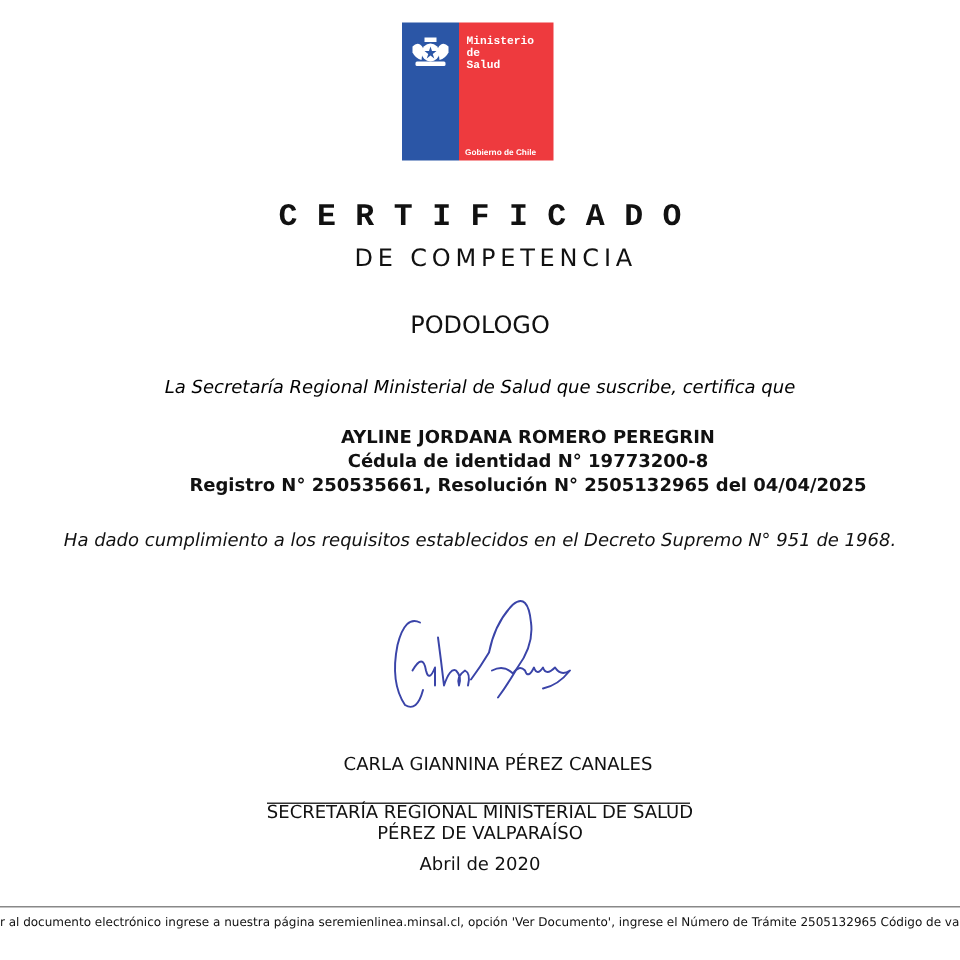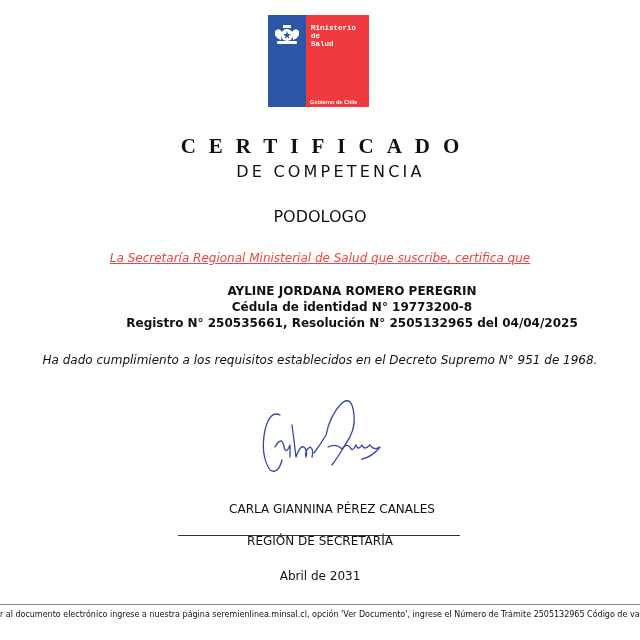--- a/index.html
+++ b/index.html
@@ -20,28 +20,28 @@
     }
     .logo-foot {
       position: absolute; left: 4px; bottom: 2px; color: #fff;
       font-family: "Liberation Sans", sans-serif; font-weight: bold;
       font-size: 5.5px; white-space: nowrap;
     }
 
     .center { position: absolute; left: 0; width: 640px; text-align: center; white-space: nowrap; }
 
     .cert-title {
-      top: 134px; font-family: Liberation Serif, serif; font-weight: bold;
+      top: 134px; font-family: Liberation Mono, monospace; font-weight: bold;
       font-size: 21px; letter-spacing: 13px; padding-left: 13px; color: #111;
     }
     .cert-sub {
       top: 162px; font-size: 16px; letter-spacing: 3.2px; padding-left: 21px; color: #111;
     }
     .profession { top: 207px; font-size: 16px; color: #111; }
-    .intro { top: 251px; font-size: 12px; font-style: italic; color: #ef4444; text-decoration: underline; }
+    .intro { top: 251px; font-size: 12px; font-style: italic; color: #000000; }
     .holder { top: 283px; font-size: 12px; font-weight: bold; line-height: 16px; color: #111; margin-left: 32px; }
     .compliance { top: 353px; font-size: 12px; font-style: italic; color: #111; }
 
     .signature { position: absolute; left: 250px; top: 385px; width: 150px; height: 100px; }
 
     .signer { top: 502px; font-size: 12px; color: #111; padding-left: 24px; }
     .sig-line { position: absolute; left: 178px; top: 535px; width: 282px; height: 1px; background: #333; }
     .office { top: 534px; font-size: 12px; line-height: 14px; color: #111; }
     .date { top: 569px; font-size: 12px; color: #111; }
 
@@ -92,18 +92,19 @@
     <path d="M25 62 Q32 50 34 62 Q36 70 40 60 L40 72"></path>
     <path d="M42 40 Q44 55 46 72 Q50 60 54 62 Q58 66 56 72 Q54 66 60 62 Q64 64 62 72"></path>
     <path d="M64 68 Q70 60 76 50 Q80 30 92 18 Q102 10 104 30 Q106 45 95 60 Q88 72 82 80"></path>
     <path d="M78 62 Q86 58 92 64 Q96 58 100 62 Q102 68 106 60 Q108 66 112 60 Q114 66 120 60 Q124 66 130 62 Q122 72 112 74"></path>
   </g>
 </svg>
 
 <div class="center signer">CARLA GIANNINA PÉREZ CANALES</div>
 <div class="sig-line"></div>
 <div class="center office">
-  <div>REGIÓN DE SECRETARÍA</div>
+  <div>SECRETARÍA REGIONAL MINISTERIAL DE SALUD</div>
+  <div>PÉREZ DE VALPARAÍSO</div>
 </div>
-<div class="center date">Abril de 2031</div>
+<div class="center date">Abril de 2020</div>
 
 <div class="footer-rule"></div>
 <div class="footer-text">eder al documento electrónico ingrese a nuestra página seremienlinea.minsal.cl, opción 'Ver Documento', ingrese el Número de Trámite 2505132965 Código de validación:</div>
 
 </body></html>

